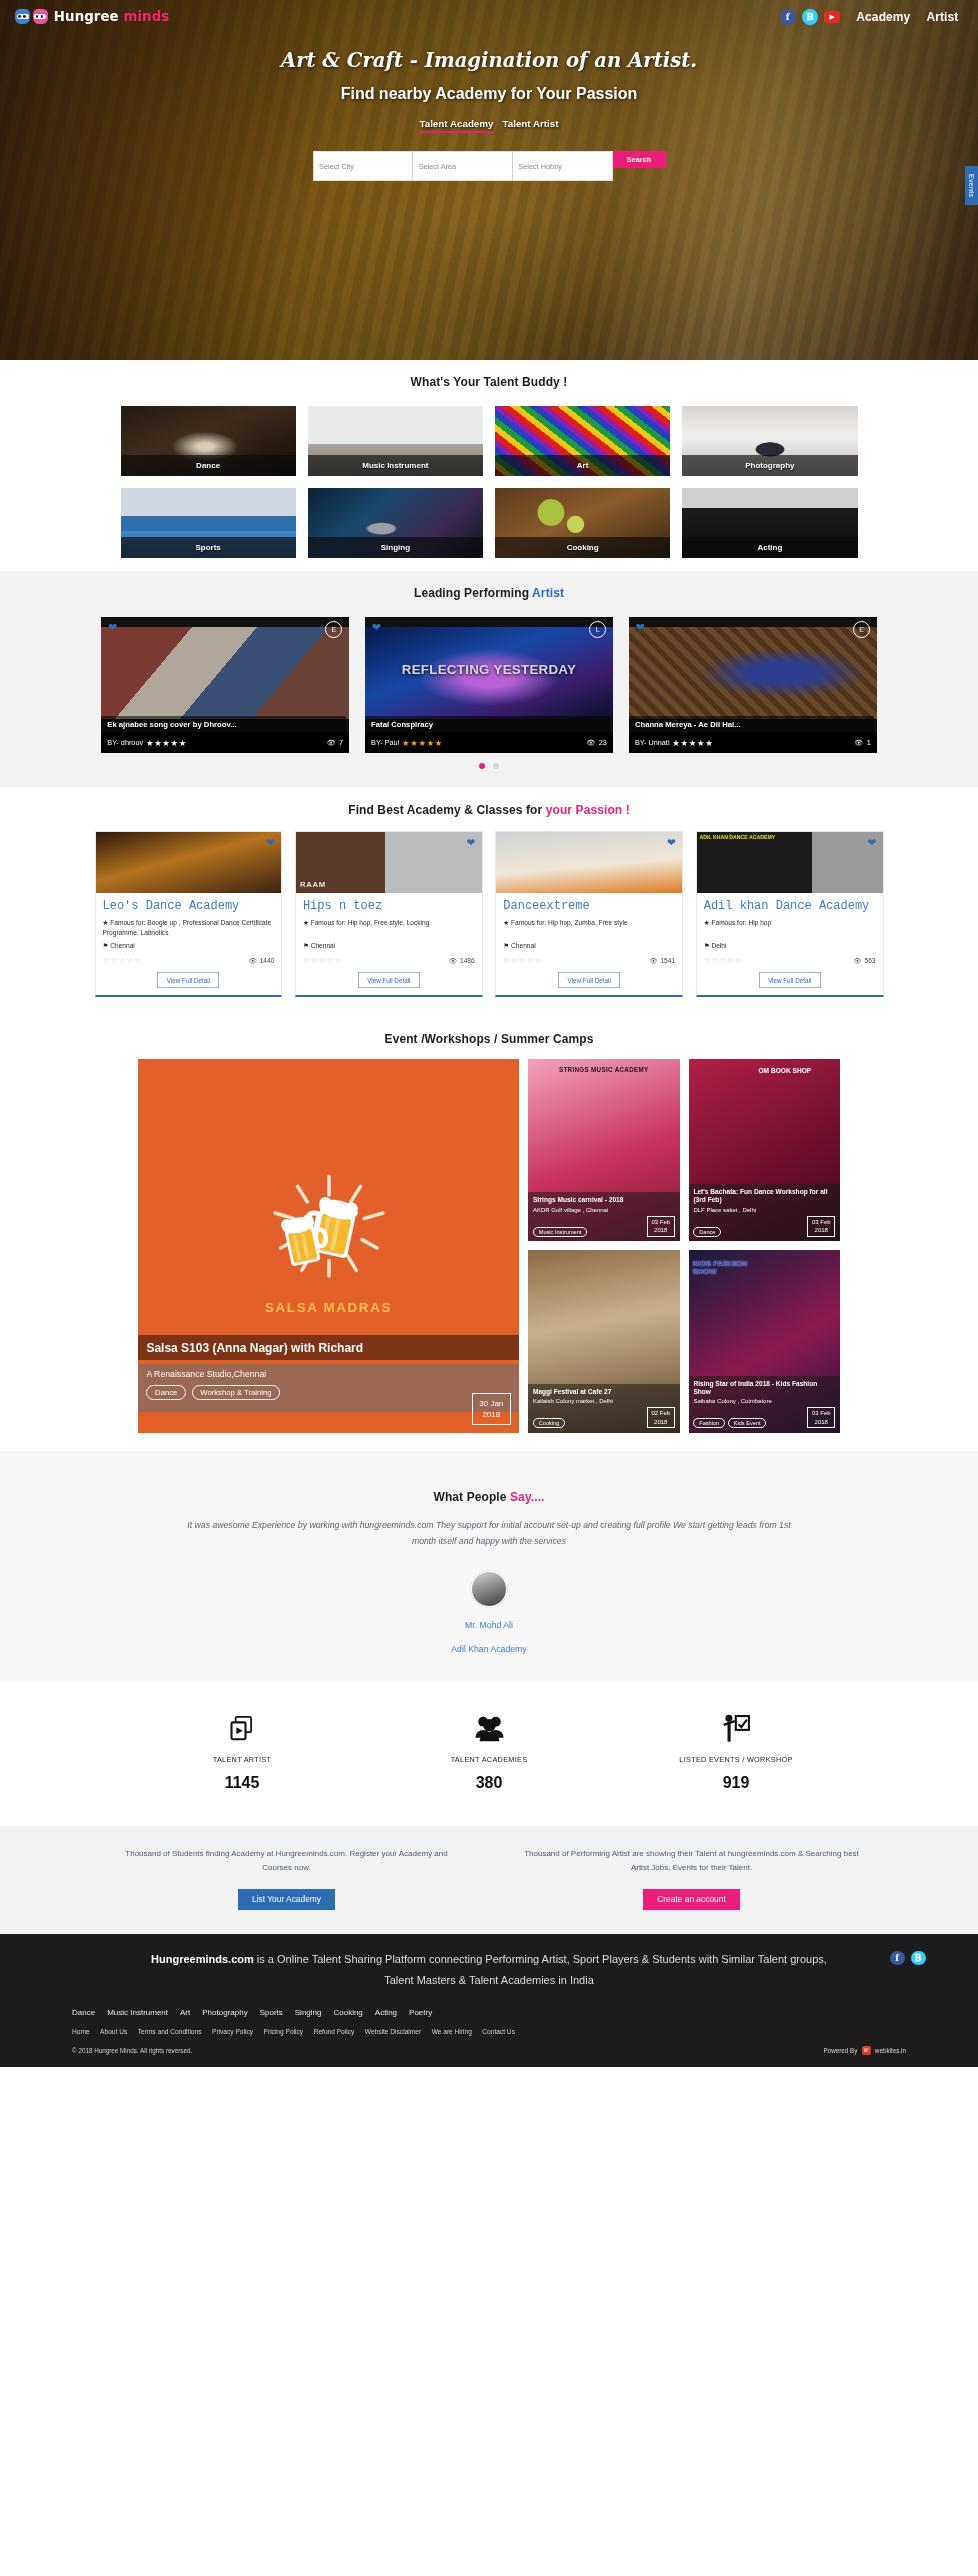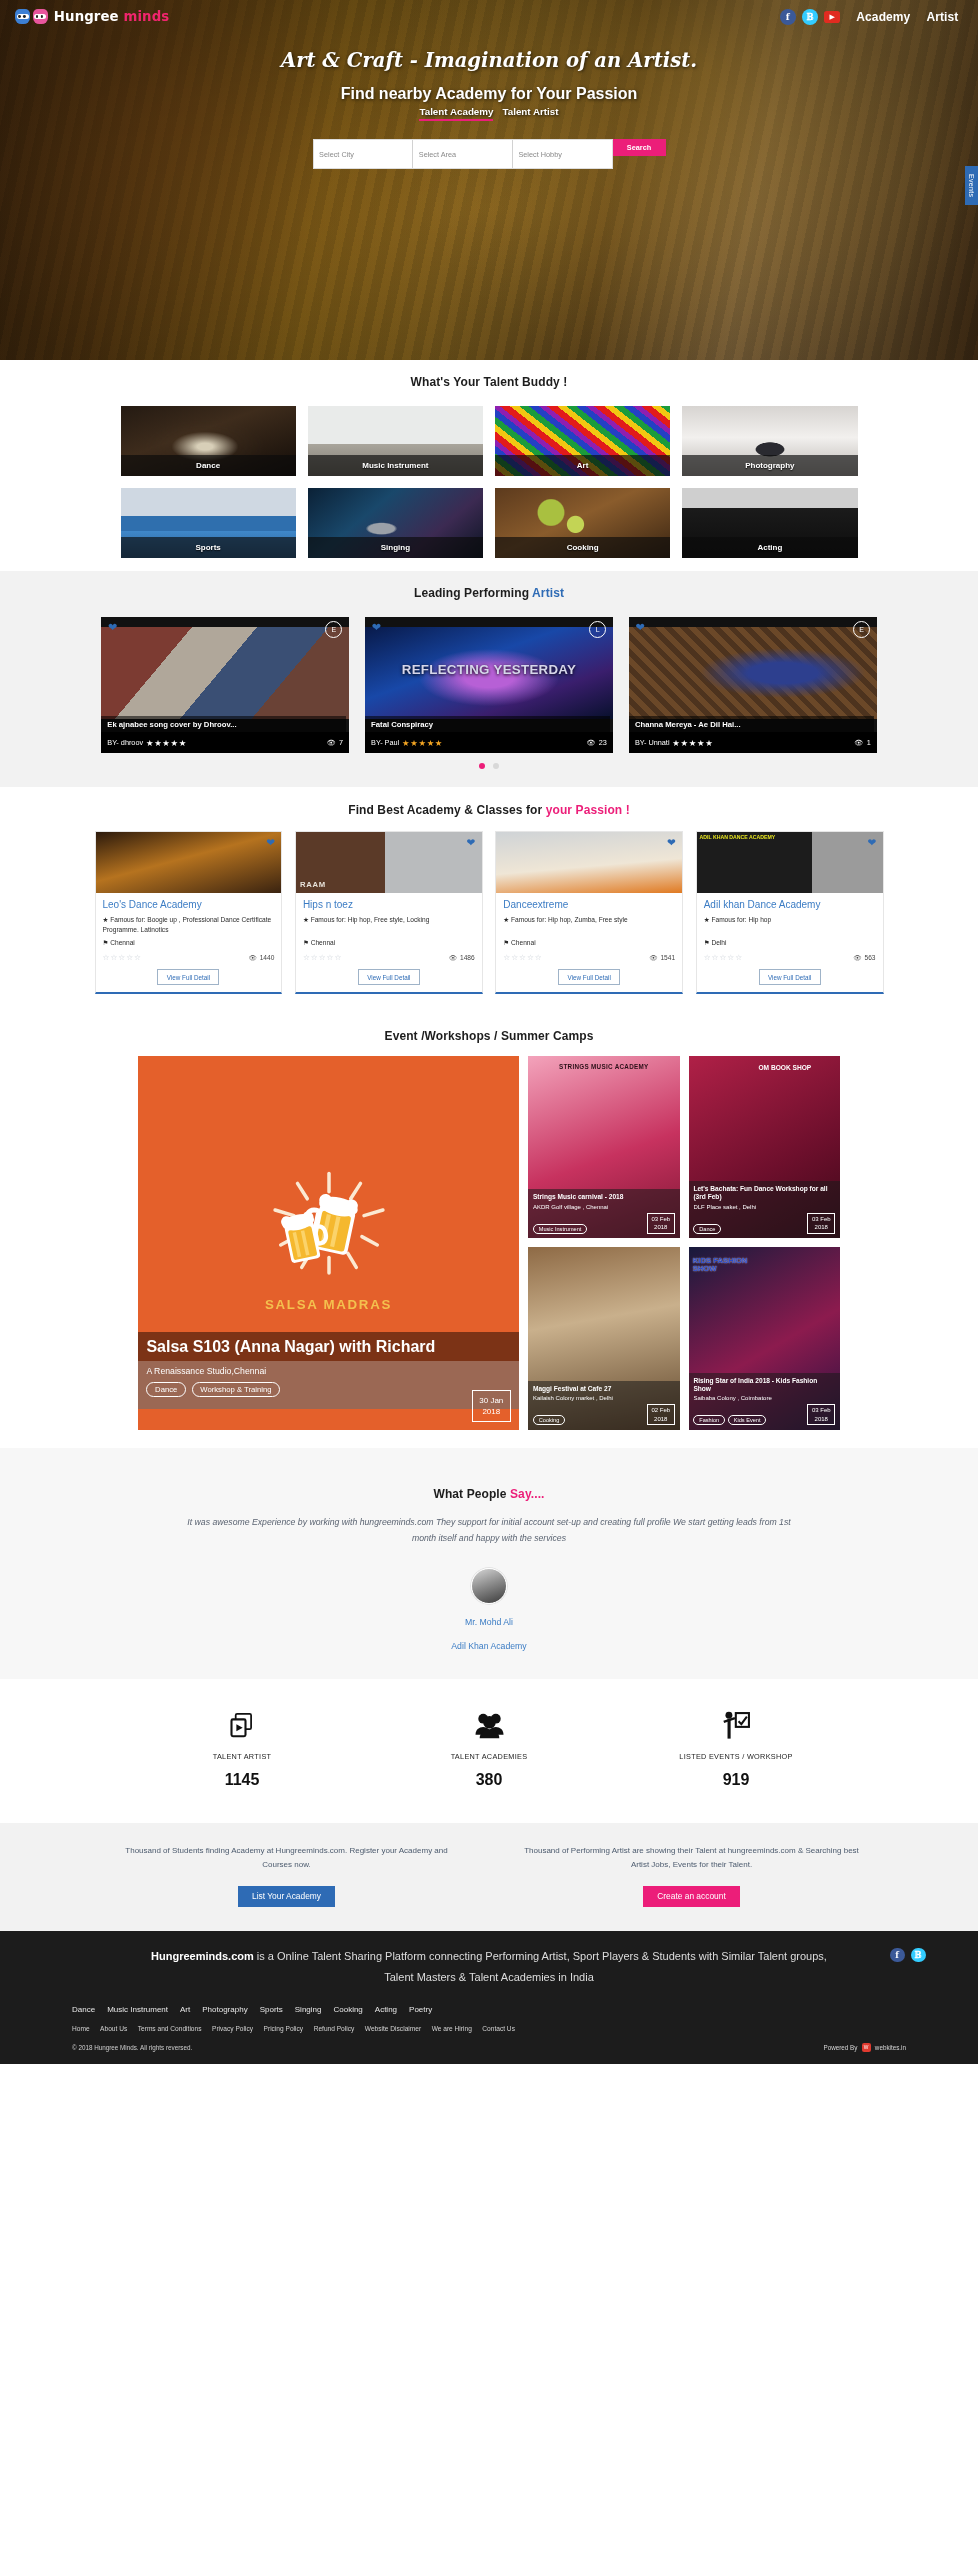--- a/index.html
+++ b/index.html
@@ -77,21 +77,21 @@
     font-style:italic;font-weight:700;
     font-size:19.6px;color:#fff;
     text-shadow:0.7px 0.7px 3.5px rgba(0,0,0,.7);
   }
   .hero-sub{
     text-align:center;margin-top:12.6px;
     font-size:16px;font-weight:700;color:#fff;
     text-shadow:0.7px 0.7px 3.5px rgba(0,0,0,.75);
   }
   .hero-tabs{
-    display:flex;justify-content:center;gap:9px;margin-top:3px;
+    display:flex;justify-content:center;gap:9px;margin-top:15px;
   }
   .hero-tab{
     color:#fff;font-size:9.8px;font-weight:700;
     padding-bottom:2.8px;text-shadow:0.7px 0.7px 2.8px rgba(0,0,0,.8);
     cursor:pointer;
   }
   .hero-tab.active{border-bottom:2.1px solid #ec1e79;}
 
   .searchbar{
     display:flex;justify-content:center;margin-top:18px;
@@ -242,21 +242,21 @@
     color:#e8e620;font-size:5.2px;font-weight:700;line-height:1.1;
   }
   .t2:after{
     content:"RAAM";position:absolute;left:4.2px;bottom:4.2px;
     color:#e8e2da;font-size:7.7px;font-weight:700;letter-spacing:0.7px;
   }
   .heart-card{
     position:absolute;right:6.3px;top:4.2px;color:#2e6bb5;font-size:10.5px;
   }
   .acc-body{padding:6.3px 7px 7px;flex:1;display:flex;flex-direction:column;}
-  .acc-name{color:#3b7cc4;font-size:10px;margin-bottom:4.9px;}
+  .acc-name{color:#3b7cc4;font-size:12px;margin-bottom:4.9px;font-family:Liberation Mono, monospace;}
   .acc-famous{
     font-size:6.6px;color:#2b2b2b;line-height:1.45;min-height:19px;
   }
   .acc-loc{font-size:6.6px;color:#2b2b2b;margin-top:4.9px;}
   .acc-rate{display:flex;align-items:center;margin-top:6.3px;}
   .stars-empty{color:#c9cfd6;font-size:7.7px;letter-spacing:1px;}
   .acc-views{margin-left:auto;color:#444;font-size:6.6px;display:flex;align-items:center;gap:2.8px;}
   .vfd{
     margin:7px auto 0;border:0.7px solid #9fb3c8;background:#fff;
     color:#2e6bb5;font-size:6.3px;padding:3.5px 8.4px;cursor:pointer;
@@ -270,21 +270,21 @@
     background:#e4602b;
   }
   .beer{position:absolute;left:50%;top:112px;transform:translateX(-50%);}
   .ev-big .brand{
     position:absolute;left:0;right:0;top:241px;text-align:center;
     color:#f4c04e;font-size:13.3px;font-weight:700;letter-spacing:1.7px;
   }
   .ev-big .ttl{
     position:absolute;left:0;right:0;top:276px;
     background:rgba(60,25,10,.62);color:#fff;
-    font-size:16px;font-weight:700;padding:5.6px 8.4px;
+    font-size:12px;font-weight:700;padding:5.6px 8.4px;
   }
   .ev-big .sub{
     position:absolute;left:0;right:0;top:305px;height:48px;
     background:rgba(110,110,110,.62);color:#fff;padding:4.9px 8.4px;
   }
   .ev-big .sub .place{font-size:8.7px;margin-bottom:6.3px;}
   .tagrow{display:flex;gap:5.6px;}
   .tag{
     border:0.7px solid #fff;border-radius:9.8px;padding:2.1px 7.7px;
     font-size:7.7px;color:#fff;

